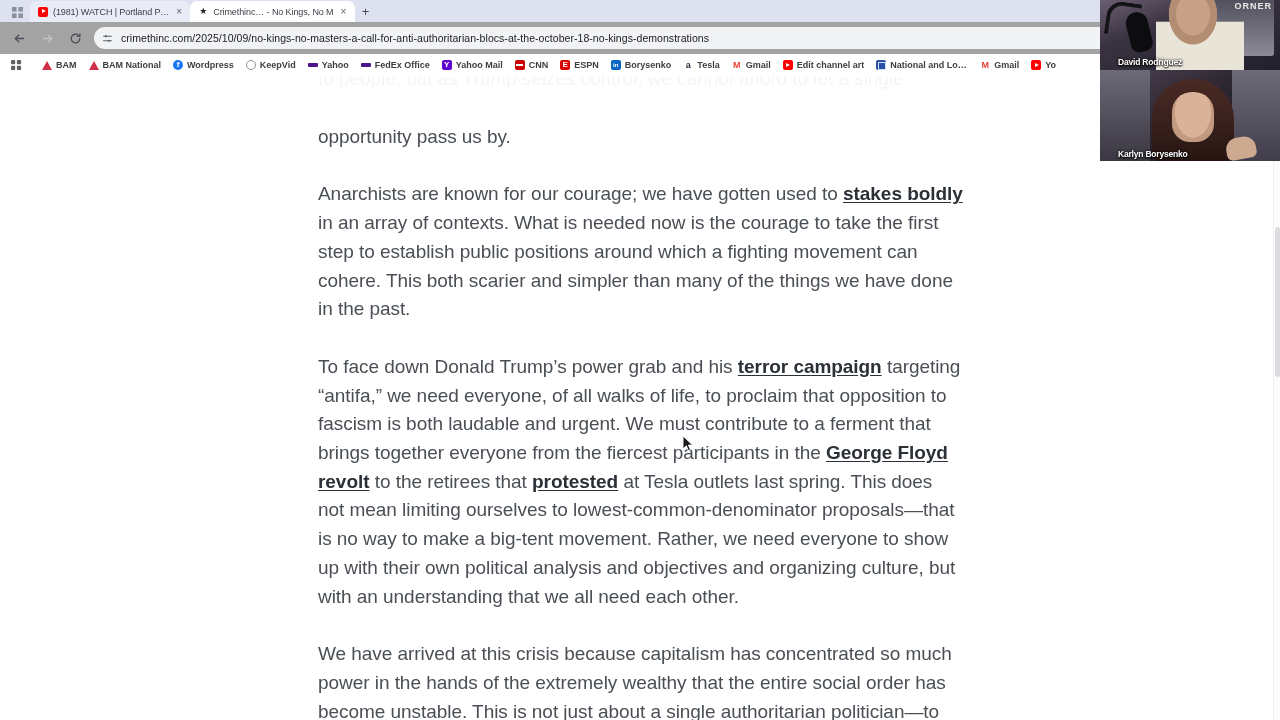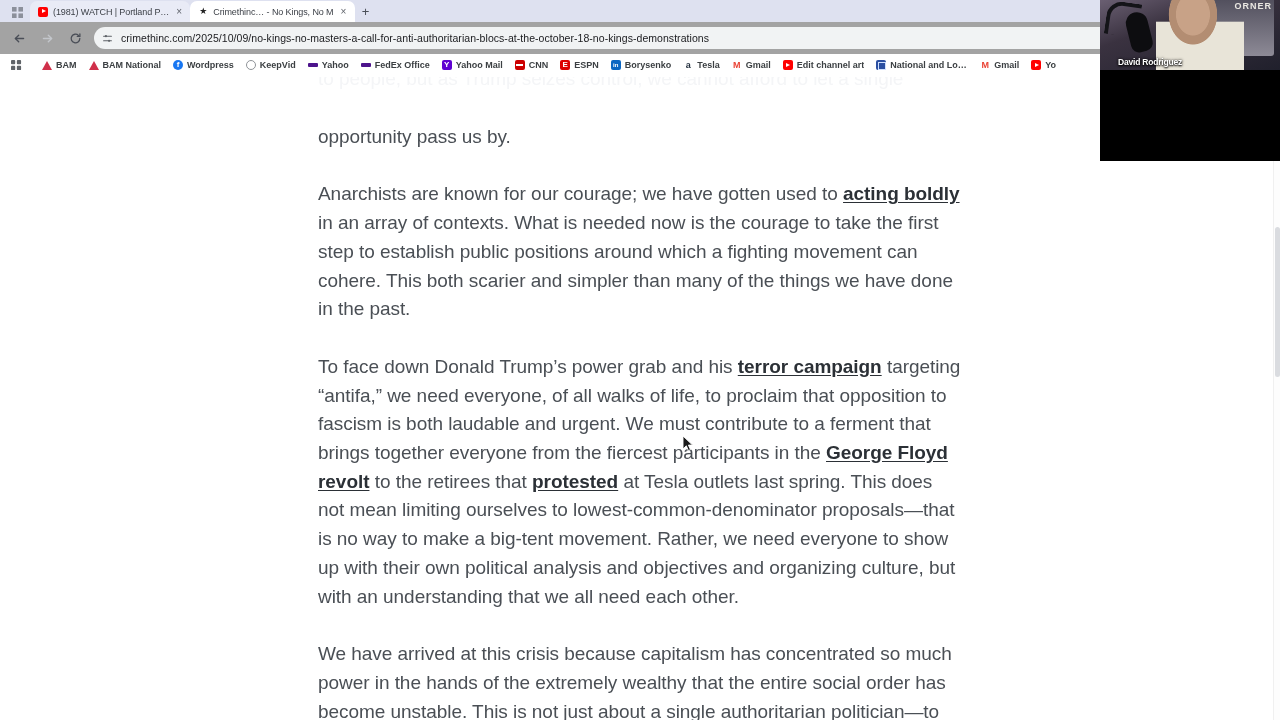--- a/index.html
+++ b/index.html
@@ -406,38 +406,46 @@
         <span class="ico ico-ytb"></span>
         <span class="bmlabel">Yo</span>
       </div>
     </div>
   </div>
 
   <div class="viewport">
     <div class="article" id="article">
         <p class="clipped">to people, but as Trump seizes control, we cannot afford to let a single</p>
         <p>opportunity pass us by.</p>
-        <p>Anarchists are known for our courage; we have gotten used to <a>acting boldly</a> in an array of contexts. What is needed now is the courage to take the first step to establish public positions around which a fighting movement can cohere. This both scarier and simpler than many of the things we have done in the past.</p>
+        <p>Anarchists are known for our courage; we have gotten used to <a>stakes boldly</a> in an array of contexts. What is needed now is the courage to take the first step to establish public positions around which a fighting movement can cohere. This both scarier and simpler than many of the things we have done in the past.</p>
         <p>To face down Donald Trump’s power grab and his <a>terror campaign</a> targeting “antifa,” we need everyone, of all walks of life, to proclaim that opposition to fascism is both laudable and urgent. We must contribute to a ferment that brings together everyone from the fiercest participants in the <a>George Floyd revolt</a> to the retirees that <a>protested</a> at Tesla outlets last spring. This does not mean limiting ourselves to lowest-common-denominator proposals—that is no way to make a big-tent movement. Rather, we need everyone to show up with their own political analysis and objectives and organizing culture, but with an understanding that we all need each other.</p>
         <p>We have arrived at this crisis because capitalism has concentrated so much power in the hands of the extremely wealthy that the entire social order has become unstable. This is not just about a single authoritarian politician—to get out of this mess, we will have to enact social change on a larger scale than any of us have seen in our lifetimes. Yet that same instability gives more people a stake in that change than ever before. The stakes are high, but together, we can rise to</p>
       </div>
   </div>
 
   <div class="pagescroll">
     <div class="thumb"></div>
   </div>
 
   <div class="cams">
     <div class="cam cam-top">
       <div class="person"></div>
       <div class="micarm"></div>
       <div class="mic"></div>
       <div class="logo">ORNER</div>
       <div class="camname">David Rodriguez</div>
     </div>
+    <div class="cam cam-bot">
+      <div class="bgA"></div>
+      <div class="bgB"></div>
+      <div class="hair"></div>
+      <div class="face"></div>
+      <div class="hand"></div>
+      <div class="camname">Karlyn Borysenko</div>
+    </div>
   </div>
 
   <div class="cursor">
     <svg width="12" height="18" viewBox="0 0 12 18">
       <path d="M1 1 L1 14 L4.3 10.8 L6.4 15.6 L8.5 14.7 L6.4 10.1 L10.6 10.1 Z" fill="#1a1a1a" stroke="#ffffff" stroke-width="0.9"></path>
     </svg>
   </div>
 
 </div>
 

